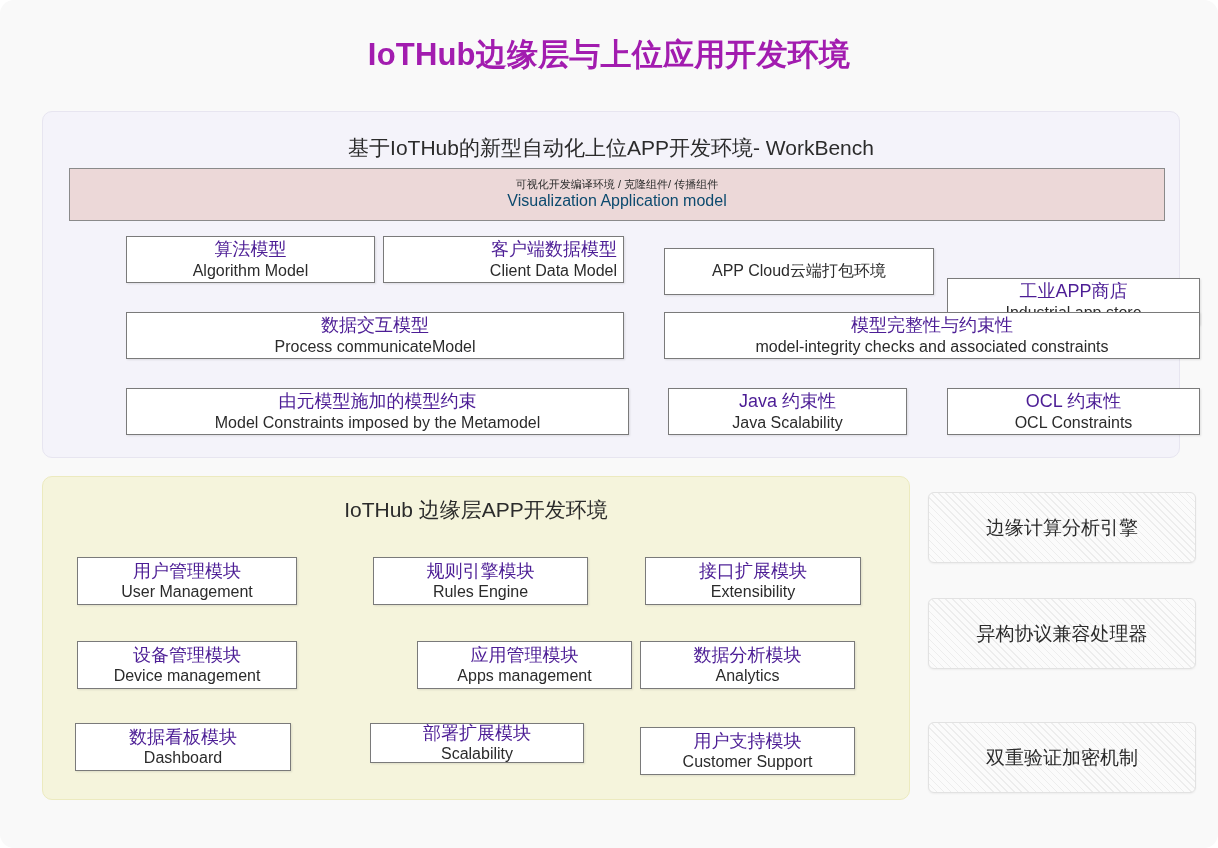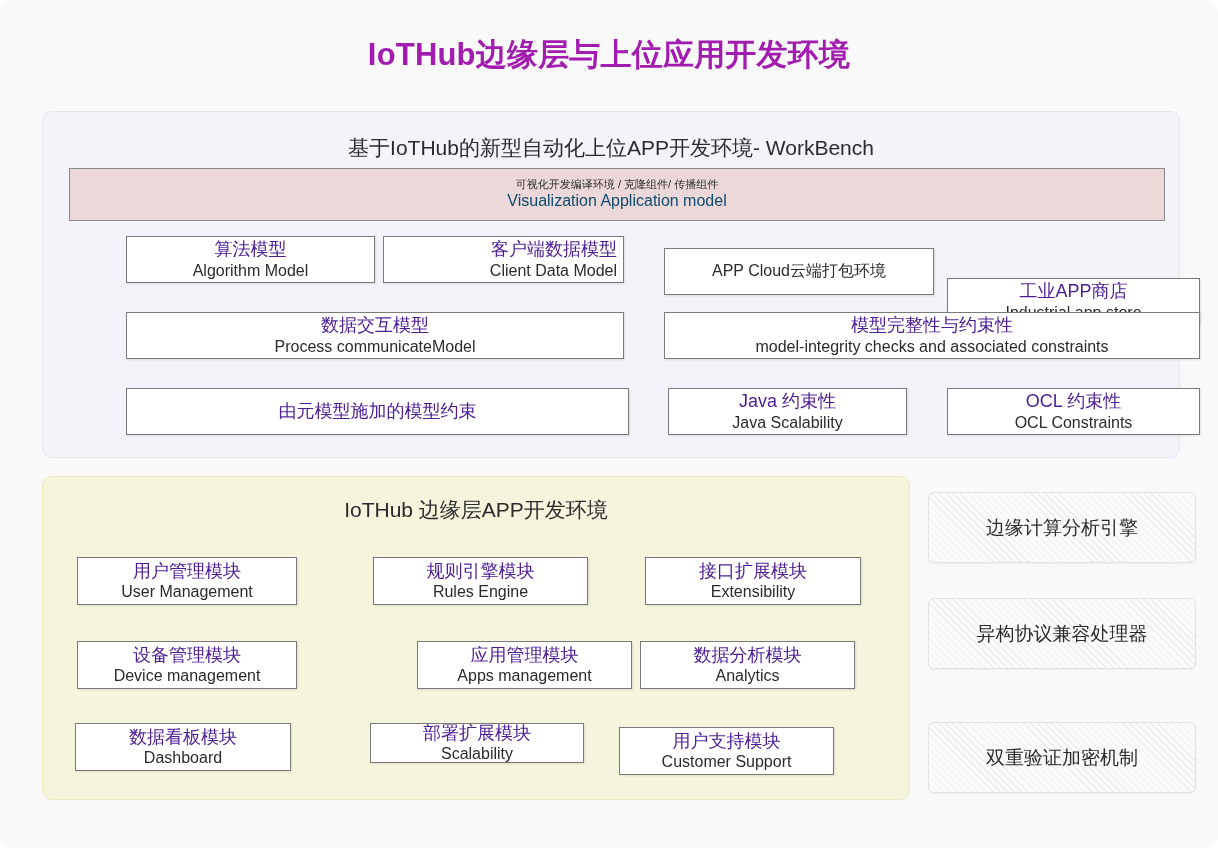--- a/index.html
+++ b/index.html
@@ -175,20 +175,21 @@
         <div class="box" style="left: 83px; top: 200px; width: 498px; height: 47px;">
           <div class="cn">数据交互模型</div>
           <div class="en">Process communicateModel</div>
         </div>
         <div class="box" style="left: 621px; top: 200px; width: 536px; height: 47px;">
           <div class="cn">模型完整性与约束性</div>
           <div class="en">model-integrity checks and associated constraints</div>
         </div>
         <div class="box" style="left: 83px; top: 276px; width: 503px; height: 47px;">
           <div class="cn">由元模型施加的模型约束</div>
+          <div class="en">Model Constraints imposed by the Metamodel</div>
         </div>
         <div class="box" style="left: 625px; top: 276px; width: 239px; height: 47px;">
           <div class="cn">Java 约束性</div>
           <div class="en">Java Scalability</div>
         </div>
         <div class="box" style="left: 904px; top: 276px; width: 253px; height: 47px;">
           <div class="cn">OCL 约束性</div>
           <div class="en">OCL Constraints</div>
         </div>
       </div>
@@ -222,21 +223,21 @@
           <div class="en">Analytics</div>
         </div>
         <div class="box" style="left: 32px; top: 246px; width: 216px; height: 48px;">
           <div class="cn">数据看板模块</div>
           <div class="en">Dashboard</div>
         </div>
         <div class="box" style="left: 327px; top: 246px; width: 214px; height: 40px;">
           <div class="cn">部署扩展模块</div>
           <div class="en">Scalability</div>
         </div>
-        <div class="box" style="left: 576px; top: 250px; width: 215px; height: 48px;">
+        <div class="box" style="left: 597px; top: 250px; width: 215px; height: 48px;">
           <div class="cn">用户支持模块</div>
           <div class="en">Customer Support</div>
         </div>
       </div>
   </div>
 
   <div id="side-boxes">
       <div class="side-box" style="left: 928px; top: 492px; width: 268px; height: 71px;">
         <div class="cn">边缘计算分析引擎</div>
       </div>

